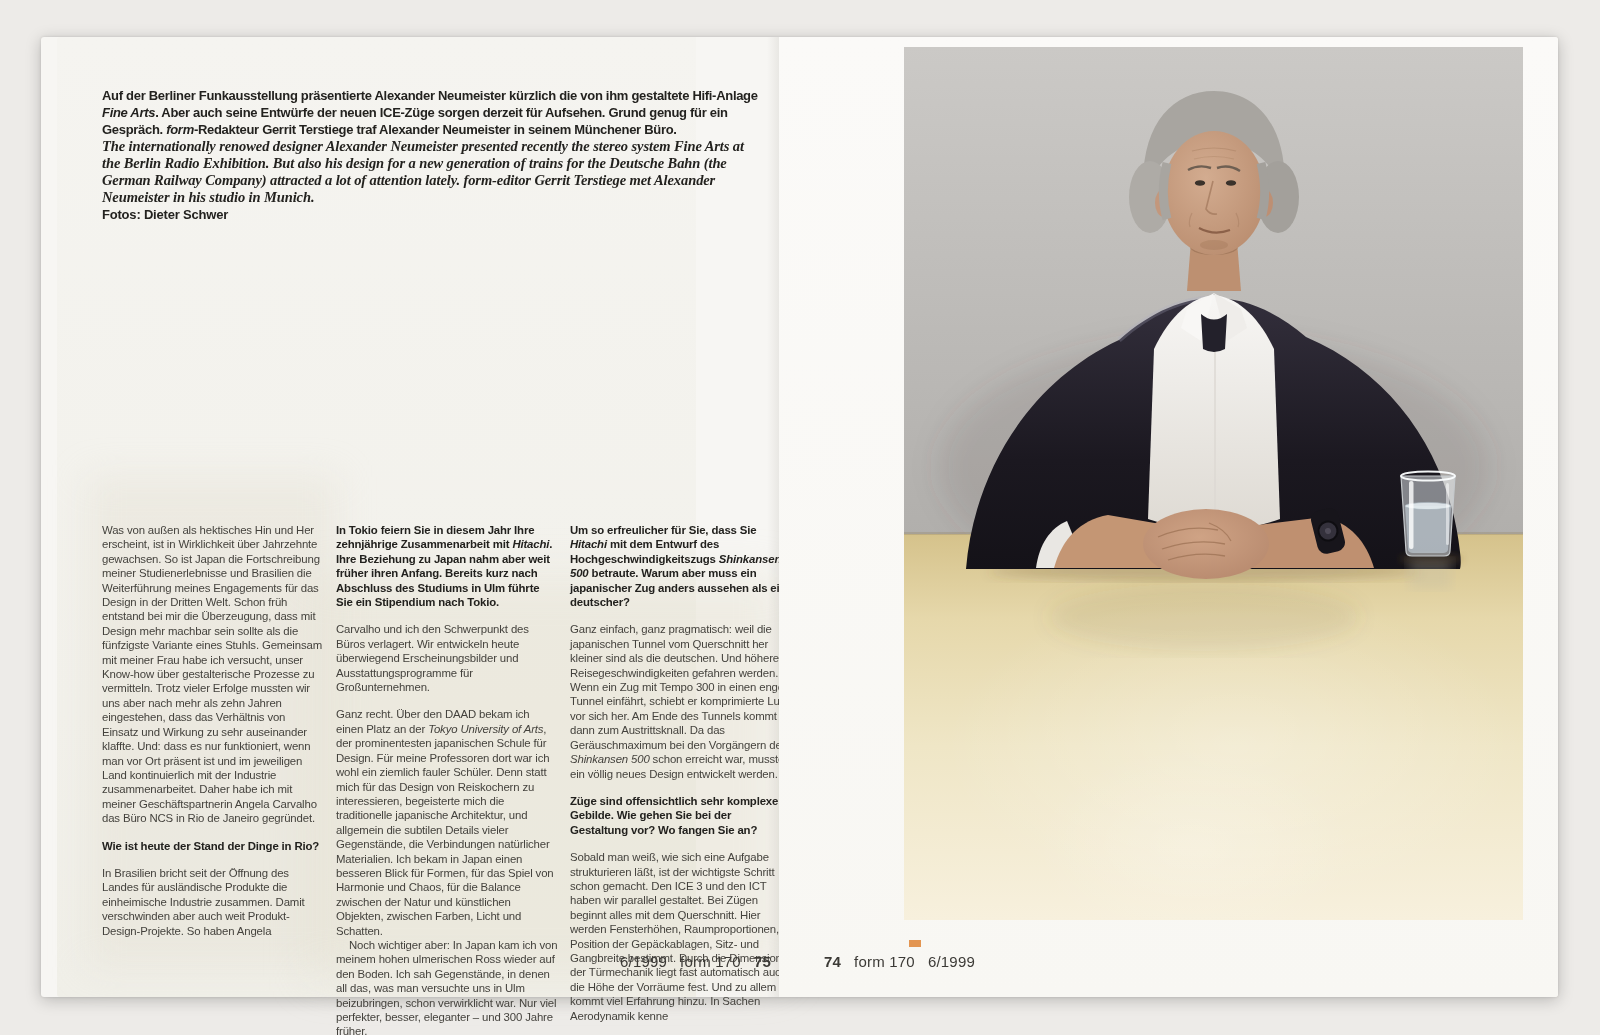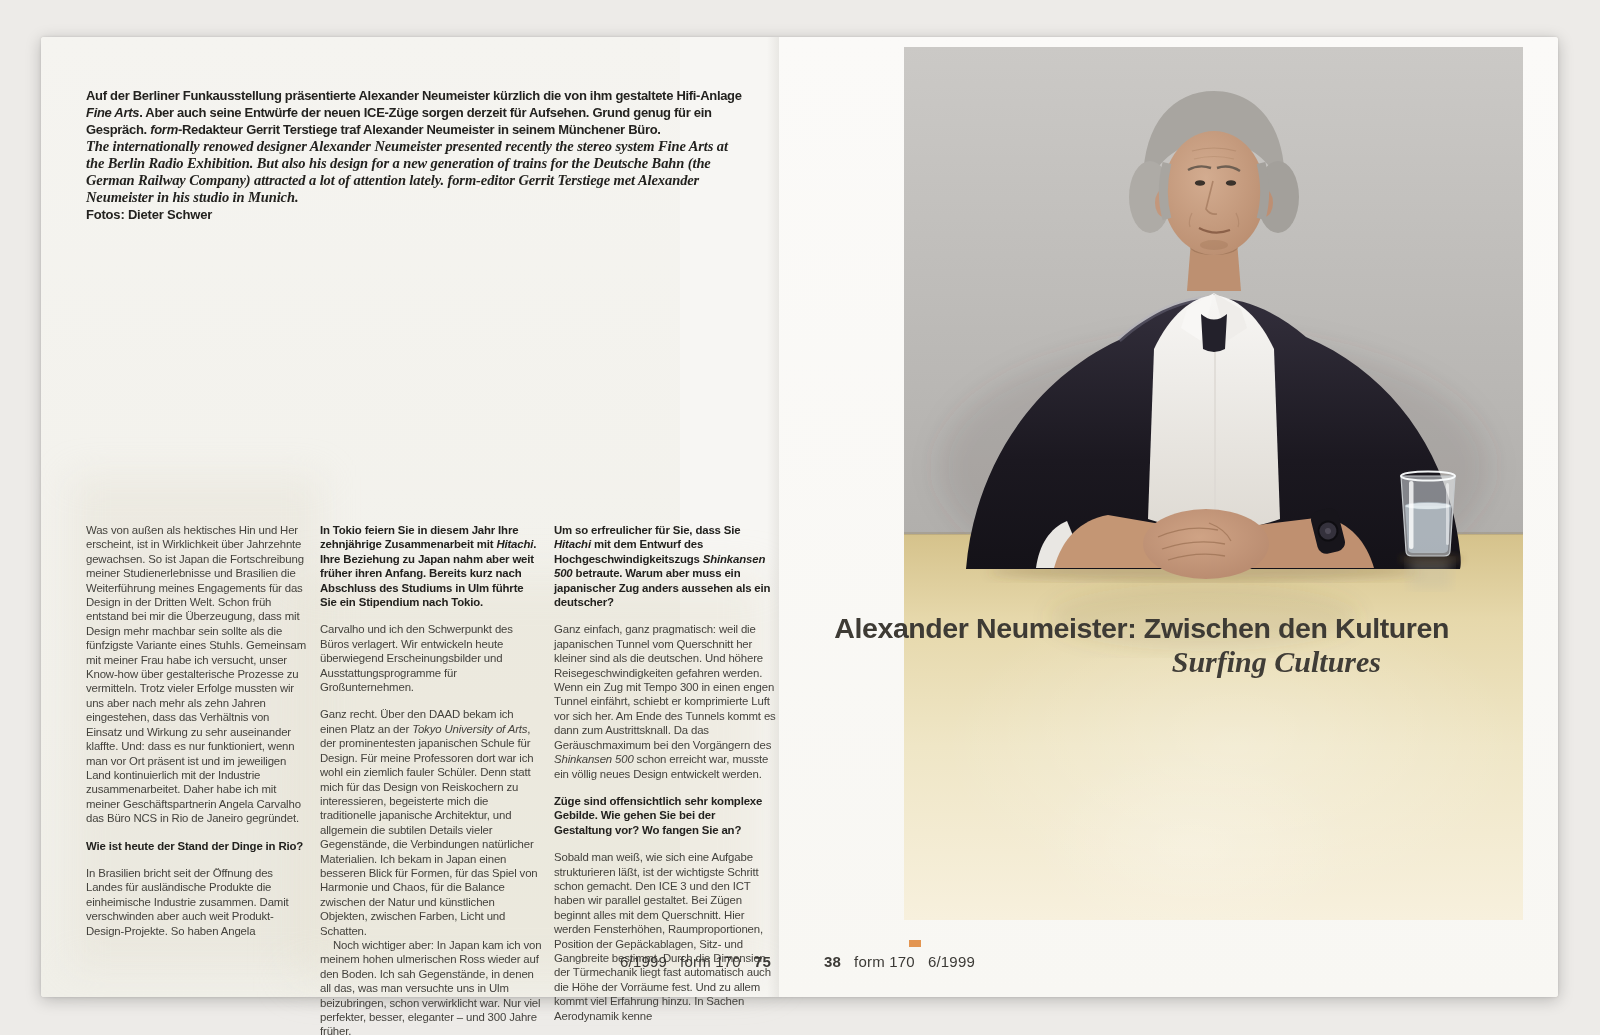--- a/index.html
+++ b/index.html
@@ -1,20 +1,20 @@
 <!DOCTYPE html>
 <html><head>
 <meta charset="utf-8">
 <style>
   html,body{margin:0;padding:0;width:1600px;height:1035px;overflow:hidden;}
   body{background:#edebe8;font-family:"Liberation Sans",sans-serif;position:relative;}
   .stage{position:absolute;inset:0;}
   .spread{position:absolute;left:41px;top:37px;width:1517px;height:960px;background:#f7f6f3;
           border-radius:3px;box-shadow:0 3px 16px rgba(0,0,0,.22),0 0 3px rgba(0,0,0,.12);}
-  .page-left{position:absolute;left:0;top:0;width:639px;height:100%;border-radius:3px 0 0 3px;
+  .page-left{position:absolute;left:16px;top:0;width:639px;height:100%;border-radius:3px 0 0 3px;
              background:linear-gradient(180deg,#f5f4f0 0%,#f2f1eb 70%,#f0efe8 100%);}
   .tint-a{position:absolute;left:30px;top:440px;width:250px;height:490px;background:rgba(224,219,201,.32);filter:blur(18px);}
   .tint-b{position:absolute;left:255px;top:540px;width:470px;height:400px;background:rgba(226,220,202,.38);filter:blur(22px);}
   .gutter{position:absolute;left:726px;top:0;width:26px;height:100%;
           background:linear-gradient(90deg,rgba(0,0,0,0) 0%,rgba(110,105,95,.10) 45%,rgba(0,0,0,0) 100%);}
   .page-right{position:absolute;left:738px;top:0;width:779px;height:100%;border-radius:0 3px 3px 0;
               background:linear-gradient(180deg,#fbfaf8 0%,#f8f7f3 100%);}
 
   
   .intro{position:absolute;left:45px;top:50px;width:660px;color:#23221f;}
@@ -201,27 +201,23 @@
             <path d="M501 459 L547 459 L544 503 Q543 506 539 506 L509 506 Q505 506 504 503 Z" fill="rgba(198,210,218,0.6)"></path>
             <ellipse cx="524" cy="459" rx="23" ry="3.6" fill="rgba(228,236,241,0.9)" stroke="rgba(168,180,188,0.7)" stroke-width="1"></ellipse>
             <ellipse cx="524" cy="429" rx="27" ry="4.6" fill="none" stroke="rgba(252,254,255,0.95)" stroke-width="2"></ellipse>
             <rect x="505" y="434" width="4.5" height="68" rx="2" fill="rgba(255,255,255,0.8)"></rect>
             <rect x="542" y="436" width="3" height="62" rx="1.5" fill="rgba(255,255,255,0.5)"></rect>
           </g>
         </svg>
       </div>
     </div>
 
-    <div class="title">
-      <div class="title-de">Alexander Neumeister: Zwischen den Kulturen</div>
-      <div class="title-en">Surfing Cultures</div>
-    </div>
 
     <div class="footer footer-left">
       <span>6/1999</span><span>form 170</span><b>75</b>
     </div>
     <div class="footer footer-right">
-      <b>38</b><span>form 170</span><span>6/1999</span>
+      <b>74</b><span>form 170</span><span>6/1999</span>
     </div>
 
     <div class="speck"></div>
   </div>
 </div>
 
 </body></html>

